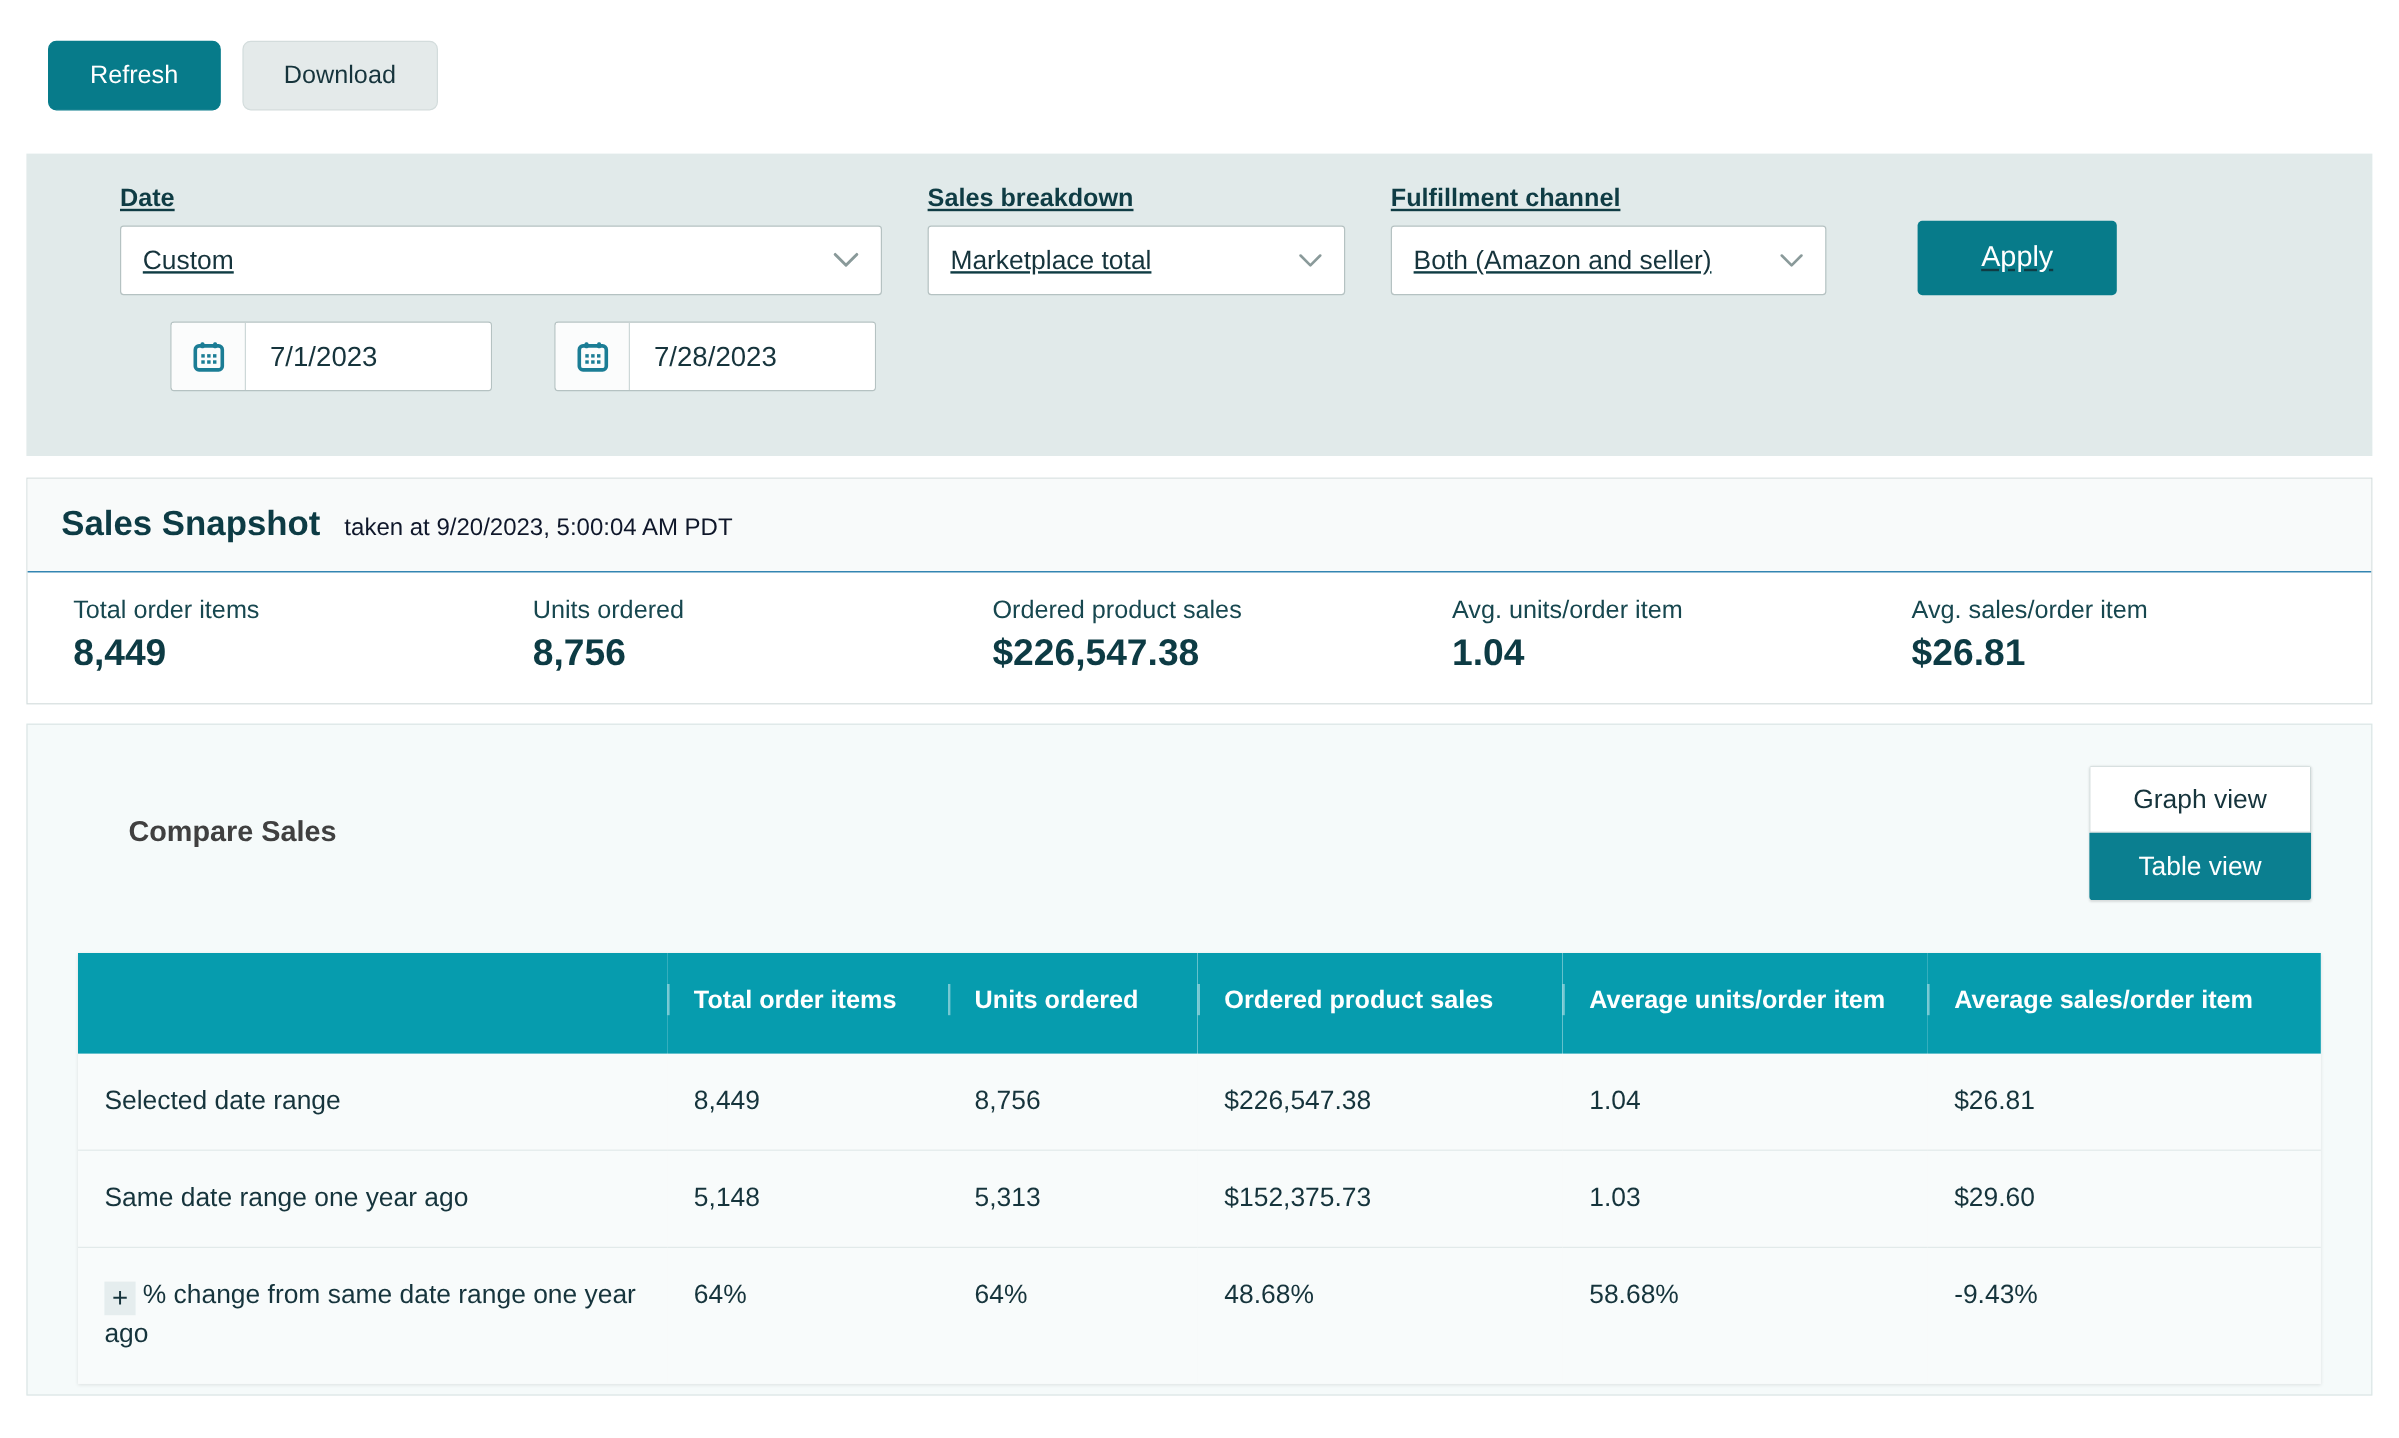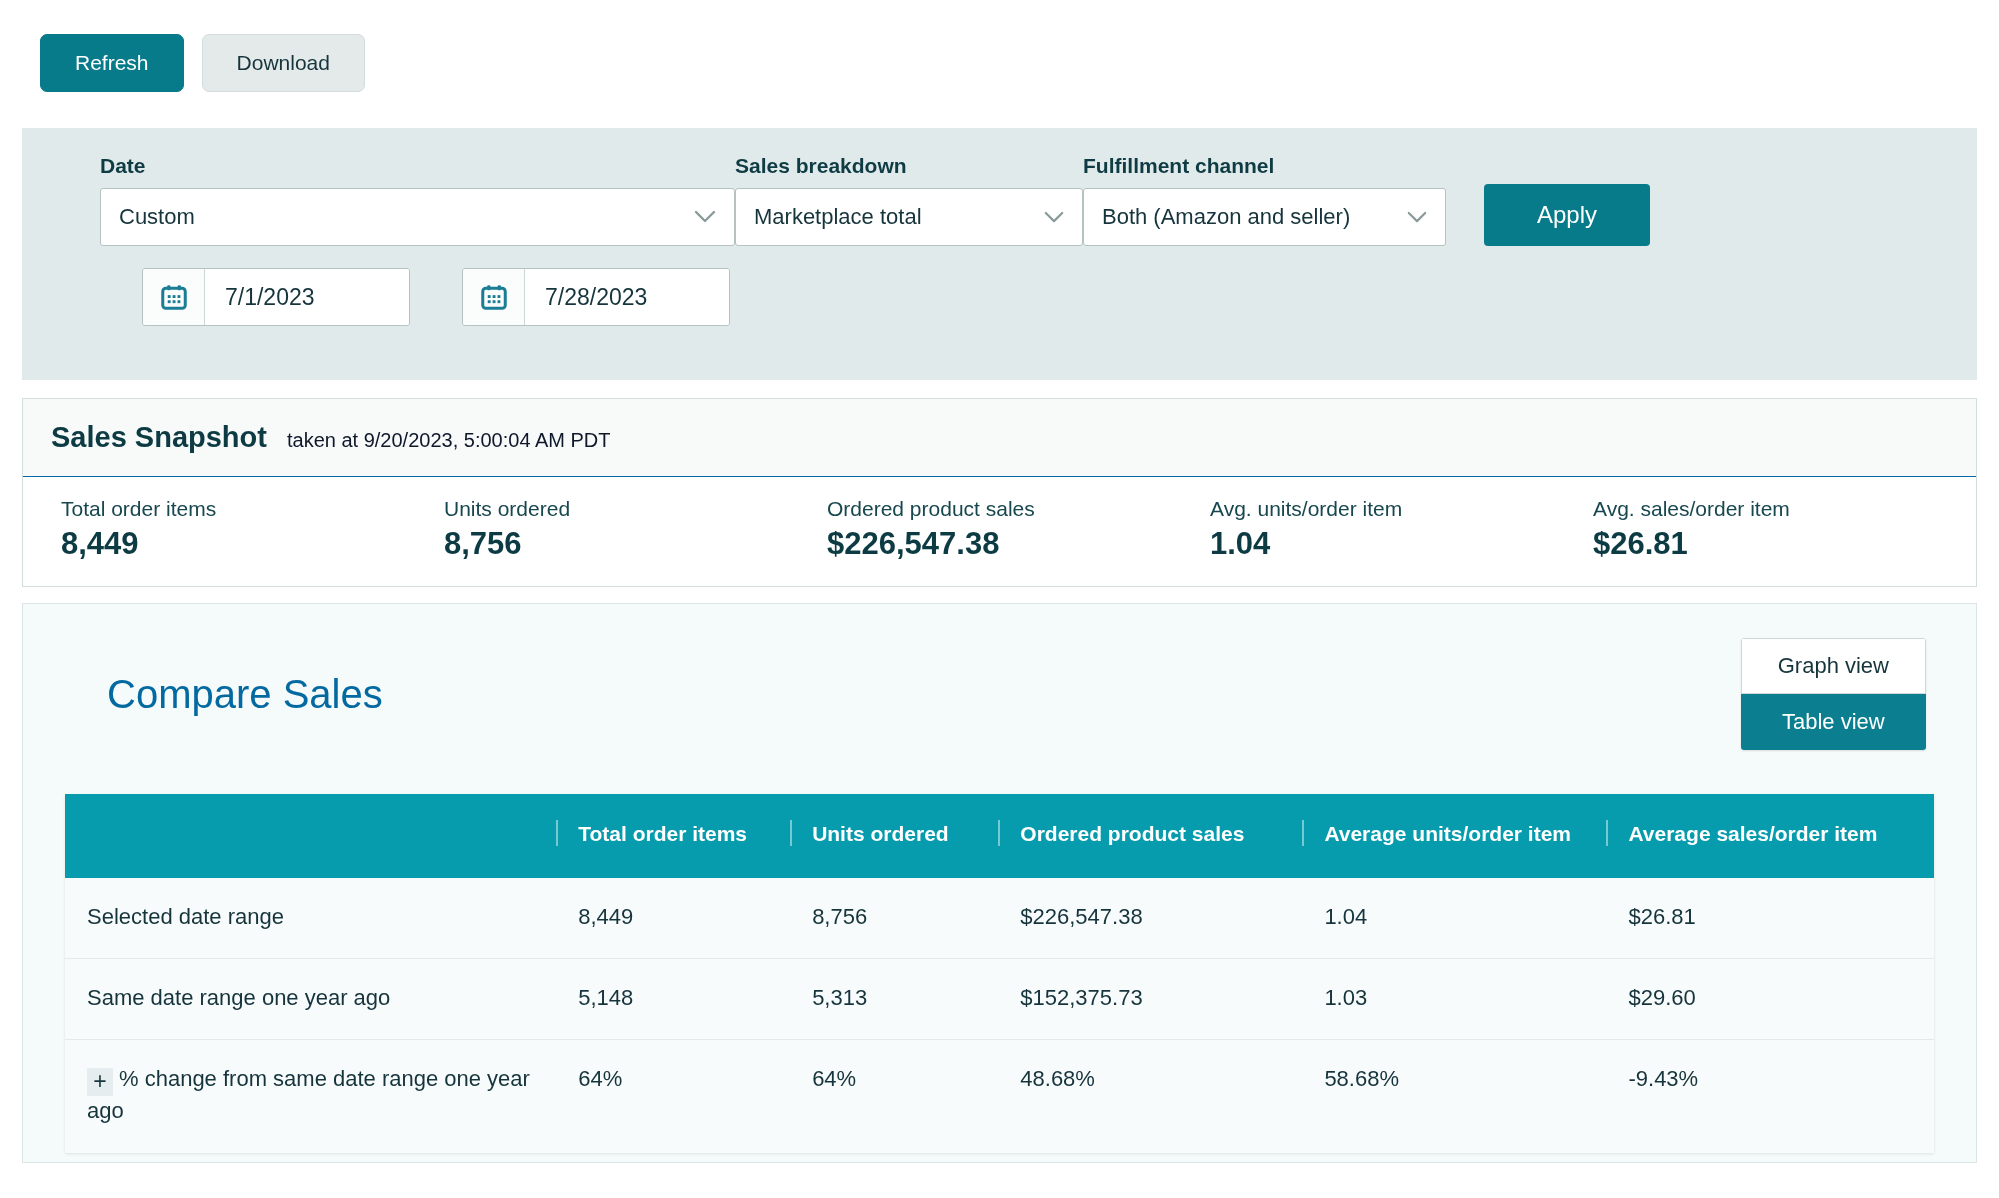--- a/index.html
+++ b/index.html
@@ -69,20 +69,22 @@
   .filter-panel {
     margin: 10px 22px 0 22px;
     background: #e1eaea;
     padding: 26px 0 38px 78px;
     height: 252px;
     position: relative;
   }
   .filter-row {
     display: flex;
     align-items: flex-end;
+    gap: 38px;
+    text-decoration: underline;
   }
   .field-label {
     font-size: 21px;
     font-weight: bold;
     color: #0f3c44;
     margin-bottom: 10px;
     display: block;
   }
   .select-box {
     background: #ffffff;
@@ -203,23 +205,23 @@
     height: 560px;
   }
   .compare-head {
     display: flex;
     align-items: center;
     justify-content: space-between;
     margin-bottom: 44px;
     padding: 0 8px 0 42px;
   }
   .compare-title {
-    font-size: 40px;
-    font-weight: normal;
-    color: #0369a1;
+    font-size: 24px;
+    font-weight: bold;
+    color: #404040;
   }
   .view-toggle {
     display: flex;
     border-radius: 3px;
     overflow: hidden;
     box-shadow: 0 1px 2px rgba(0,0,0,0.12);
     flex-direction: column;
   }
   .toggle-btn {
     font-family: "Liberation Sans", sans-serif;

